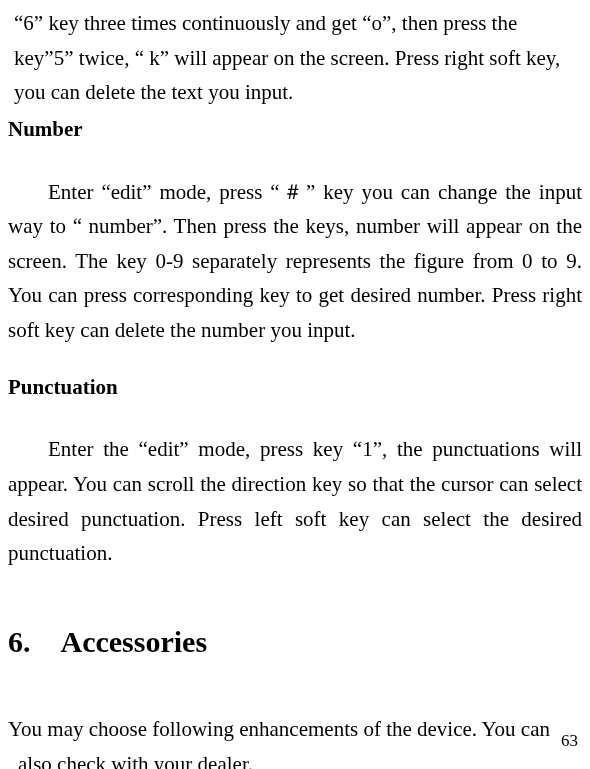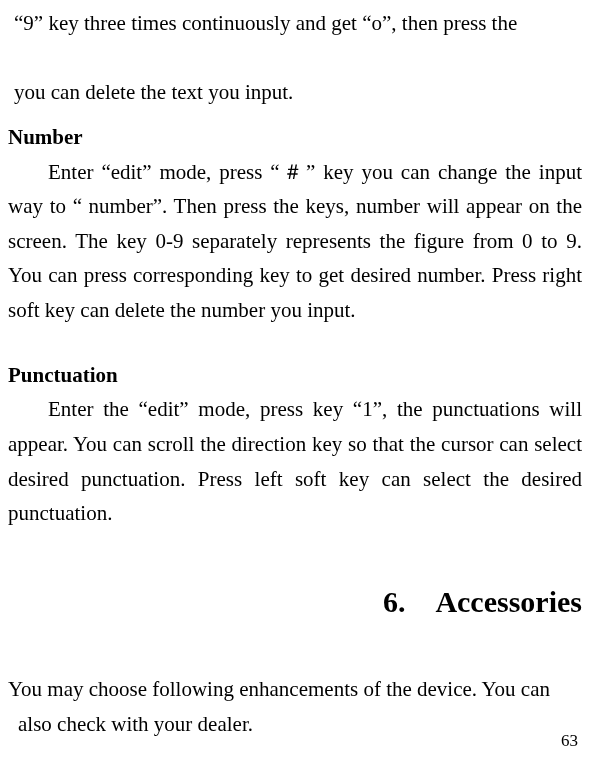--- a/index.html
+++ b/index.html
@@ -18,30 +18,31 @@
     position: relative;
     line-height: 1.65;
   }
   .para {
     text-align: justify;
     text-justify: inter-word;
   }
   .para-indented {
     text-align: justify;
     text-justify: inter-word;
+    margin-top: 28px;
   }
   .heading-bold {
     font-weight: bold;
     text-align: left;
-    margin-top: 10px;
+    margin-top: 2px;
   }
   .section-title {
     font-weight: bold;
     font-size: 30px;
-    text-align: right;
+    text-align: left;
     margin-top: 46px;
     margin-bottom: 46px;
   }
   .acc-lines {
     text-align: justify;
   }
   .acc-lines .line1 {
     text-indent: 0;
   }
   .acc-lines .line2 {
@@ -54,22 +55,22 @@
     font-size: 17px;
   }
   .gap-small {
     height: 20px;
   }
 </style>
 </head>
 <body>
 
 <div class="para">
-  <span style="padding-left:6px">“9” key three times continuously and get “o”, then press the</span><br>
-  <br>
+  <span style="padding-left:6px">“6” key three times continuously and get “o”, then press the</span><br>
+  <span style="padding-left:6px">key”5” twice, “ k” will appear on the screen. Press right soft key,</span><br>
   <span style="padding-left:6px">you can delete the text you input.</span>
 </div>
 
 <div class="heading-bold">Number</div>
 
 <div class="para-indented">
   <span style="display:inline-block;width:40px"></span><span>Enter “edit” mode, press “＃” key you can change the input way to “ number”. Then press the keys, number will appear on the screen. The key 0-9 separately represents the figure from 0 to 9. You can press corresponding key to get desired number. Press right soft key can delete the number you input.</span>
 </div>
 
 <div class="gap-small"></div>

